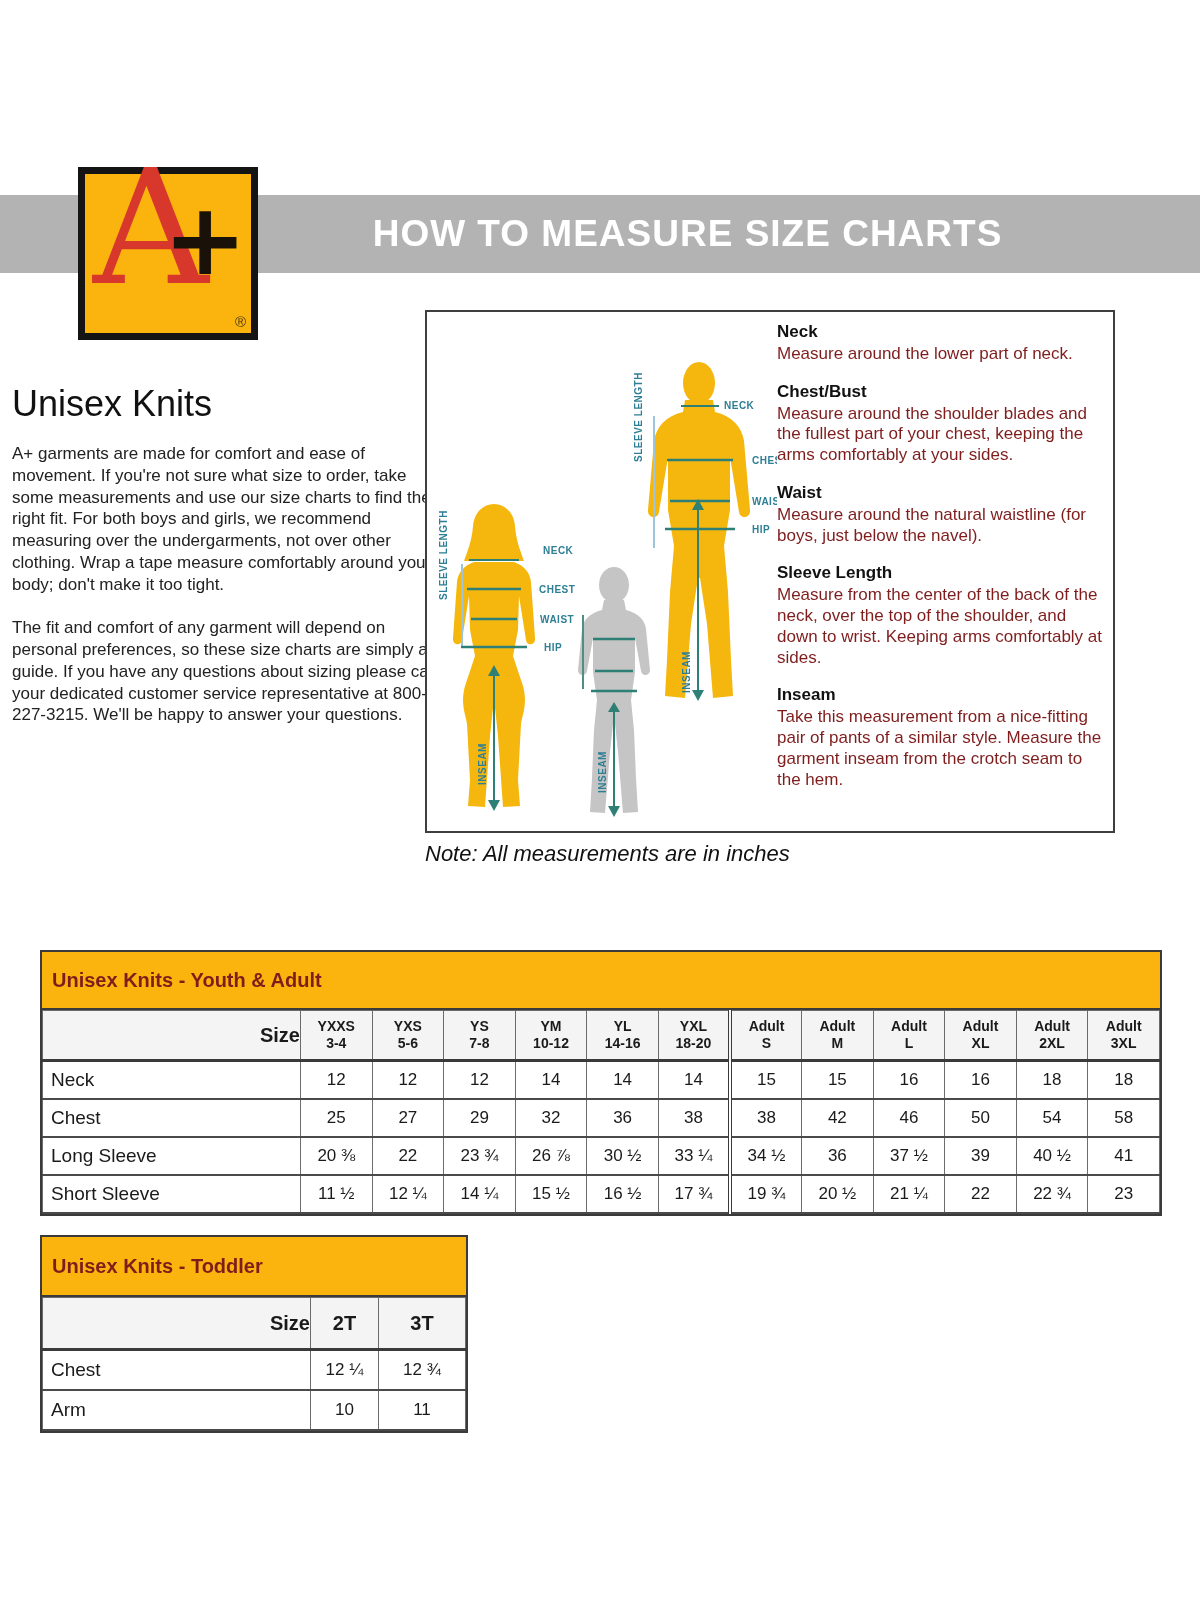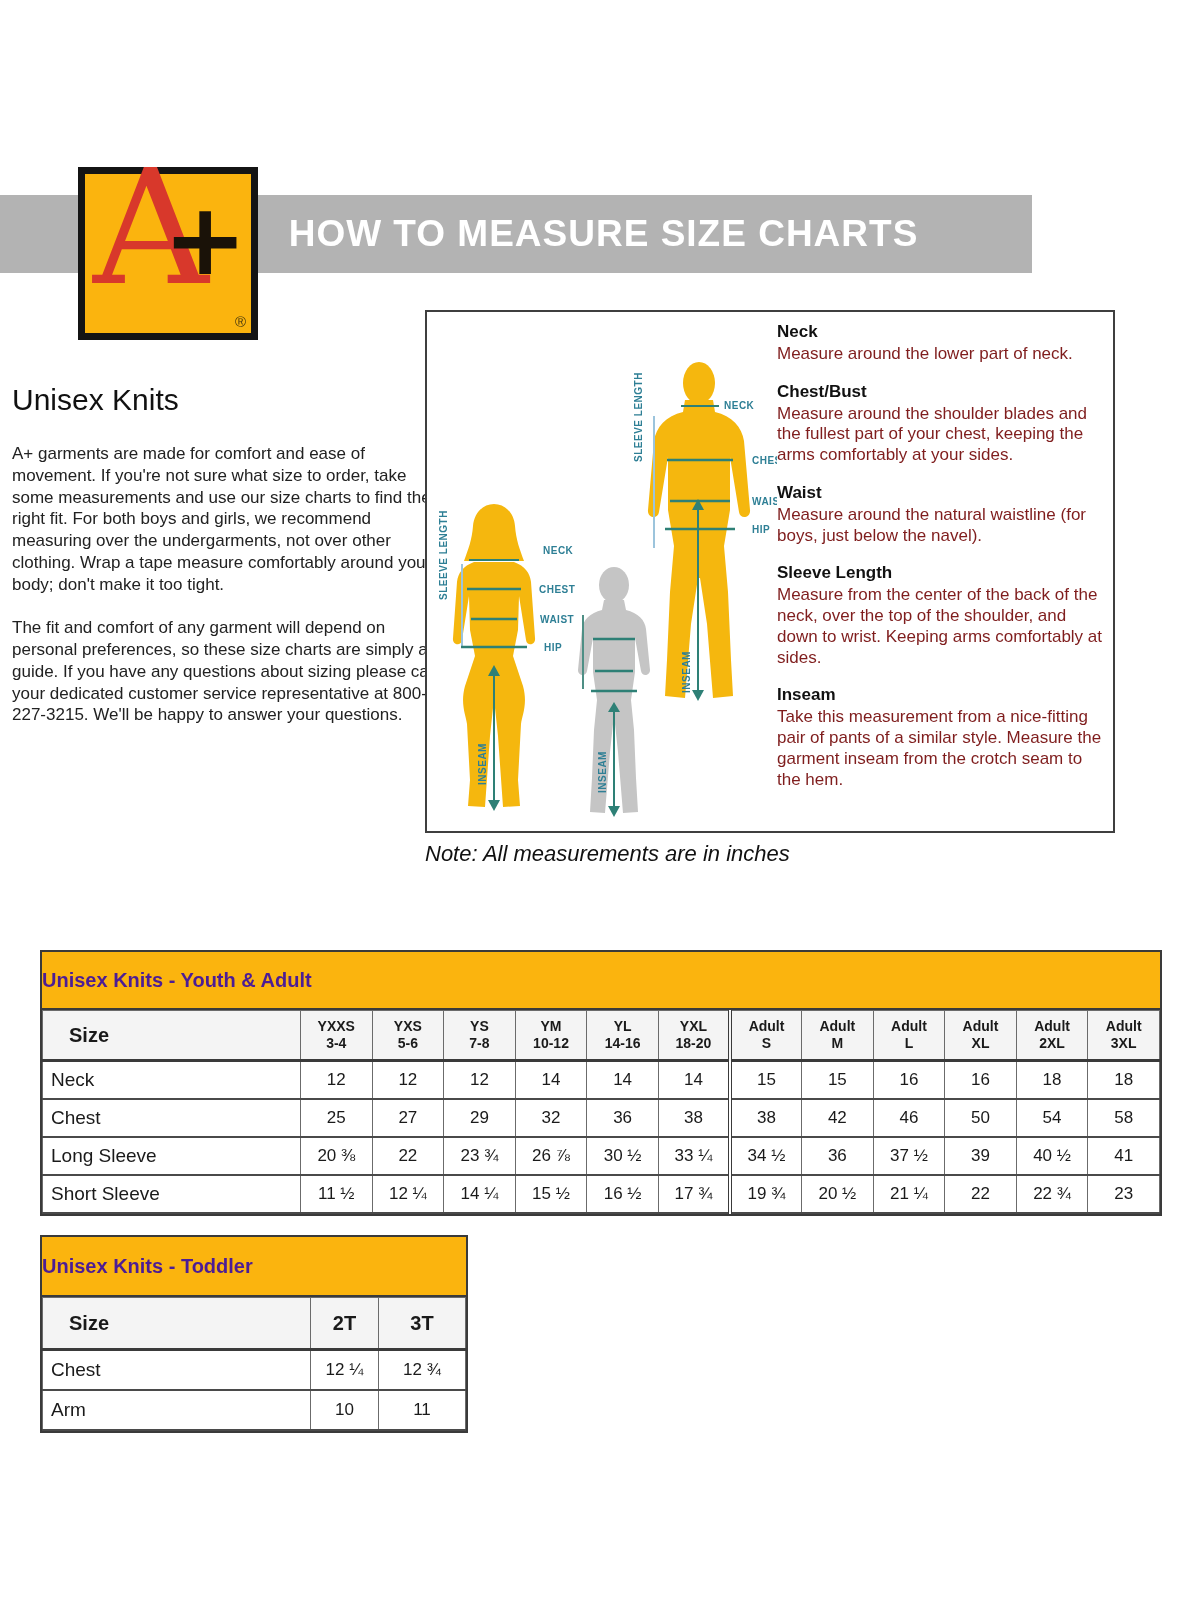--- a/index.html
+++ b/index.html
@@ -1,52 +1,52 @@
 <!DOCTYPE html>
 <html><head>
 <meta charset="utf-8">
 <style>
   * { margin:0; padding:0; box-sizing:border-box; }
   html,body { width:1200px; height:1600px; background:#fff; font-family:"Liberation Sans", sans-serif; color:#1a1a1a; position:relative; }
 
   
-  .banner { position:absolute; left:0; top:195px; width:1032px; height:78px; background:#B3B3B3; }
+  .banner { position:absolute; left:0; top:195px; width:1200px; height:78px; background:#B3B3B3; }
   .banner-title { line-height:78px; text-align:center; padding-left:175px; color:#fff; font-weight:bold; font-size:37px; letter-spacing:1px; white-space:nowrap; }
 
   
   .logo { position:absolute; left:78px; top:167px; width:180px; height:173px; background:#FBB40E; border:7px solid #141414; }
   .logo-a { position:absolute; left:8px; top:-30px; font-family:"DejaVu Serif", serif; font-size:160px; line-height:1.05; color:#D8382B; }
   .logo-plus { position:absolute; right:4px; top:16px; font-family:"DejaVu Sans", sans-serif; font-weight:bold; font-size:100px; line-height:1; color:#1a1208; }
   .logo-reg { position:absolute; right:5px; bottom:3px; font-size:15px; color:#4a3a10; }
 
   
-  .intro-heading { position:absolute; left:12px; top:383px; font-size:30px; font-weight:normal; color:#111; }
+  .intro-heading { position:absolute; left:12px; top:383px; font-size:36px; font-weight:normal; color:#111; }
   .intro-text { position:absolute; left:12px; top:443px; width:426px; font-size:17px; line-height:1.28; color:#222; }
   .intro-text p { margin-bottom:22px; }
 
   
   .diagram-box { position:absolute; left:425px; top:310px; width:690px; height:523px; border:2px solid #3f3f3f; background:#fff; }
   .figures-svg { position:absolute; left:0; top:0; }
   .instructions { position:absolute; left:350px; top:10px; width:332px; }
   .instr { margin-bottom:17px; }
   .instr-title { font-weight:bold; font-size:17px; margin-bottom:2px; color:#111; }
   .instr-text { font-size:17px; line-height:1.22; color:#7f1d1d; }
   .note { position:absolute; left:425px; top:841px; width:690px; text-align:left; font-style:italic; font-size:22px; color:#111; }
 
   
   .size-table-wrap { position:absolute; border:2px solid #3a3a3a; background:#fff; }
   .yt-wrap { left:40px; top:950px; width:1122px; }
   .td-wrap { left:40px; top:1235px; width:428px; }
-  .table-title { background:#FBB40E; border-bottom:2px solid #3a3a3a; display:flex; align-items:center; font-weight:bold; font-size:20px; color:#4c1d95; }
+  .table-title { background:#FBB40E; border-bottom:2px solid #3a3a3a; display:flex; align-items:center; padding-left:10px; font-weight:bold; font-size:20px; color:#7f1d1d; }
   .yt-wrap .table-title { height:58px; }
   .td-wrap .table-title { height:60px; }
   table { border-collapse:collapse; width:100%; table-layout:fixed; }
   th, td { border:1px solid #6b6b6b; }
   .hdr-row th { height:50px; background:#F4F4F4; font-size:14px; font-weight:bold; vertical-align:middle; border-bottom:3px solid #3a3a3a; }
-  .hdr-row .size-hd { text-align:left; padding-left:26px; font-size:20px; }
+  .hdr-row .size-hd { text-align:right; padding-left:26px; font-size:20px; }
   .hdr-line { line-height:1.25; text-align:center; }
   .data-row td { height:38px; font-size:17px; text-align:center; vertical-align:middle; border-bottom:2px solid #4a4a4a; }
   .data-row .row-label { text-align:left; padding-left:8px; font-size:19px; }
   .adult-first { border-left:4px double #3a3a3a !important; }
   .td-wrap .hdr-row th { height:52px; font-size:20px; }
   .td-wrap .data-row td { height:40px; }
 </style>
 </head>
 <body>
 

